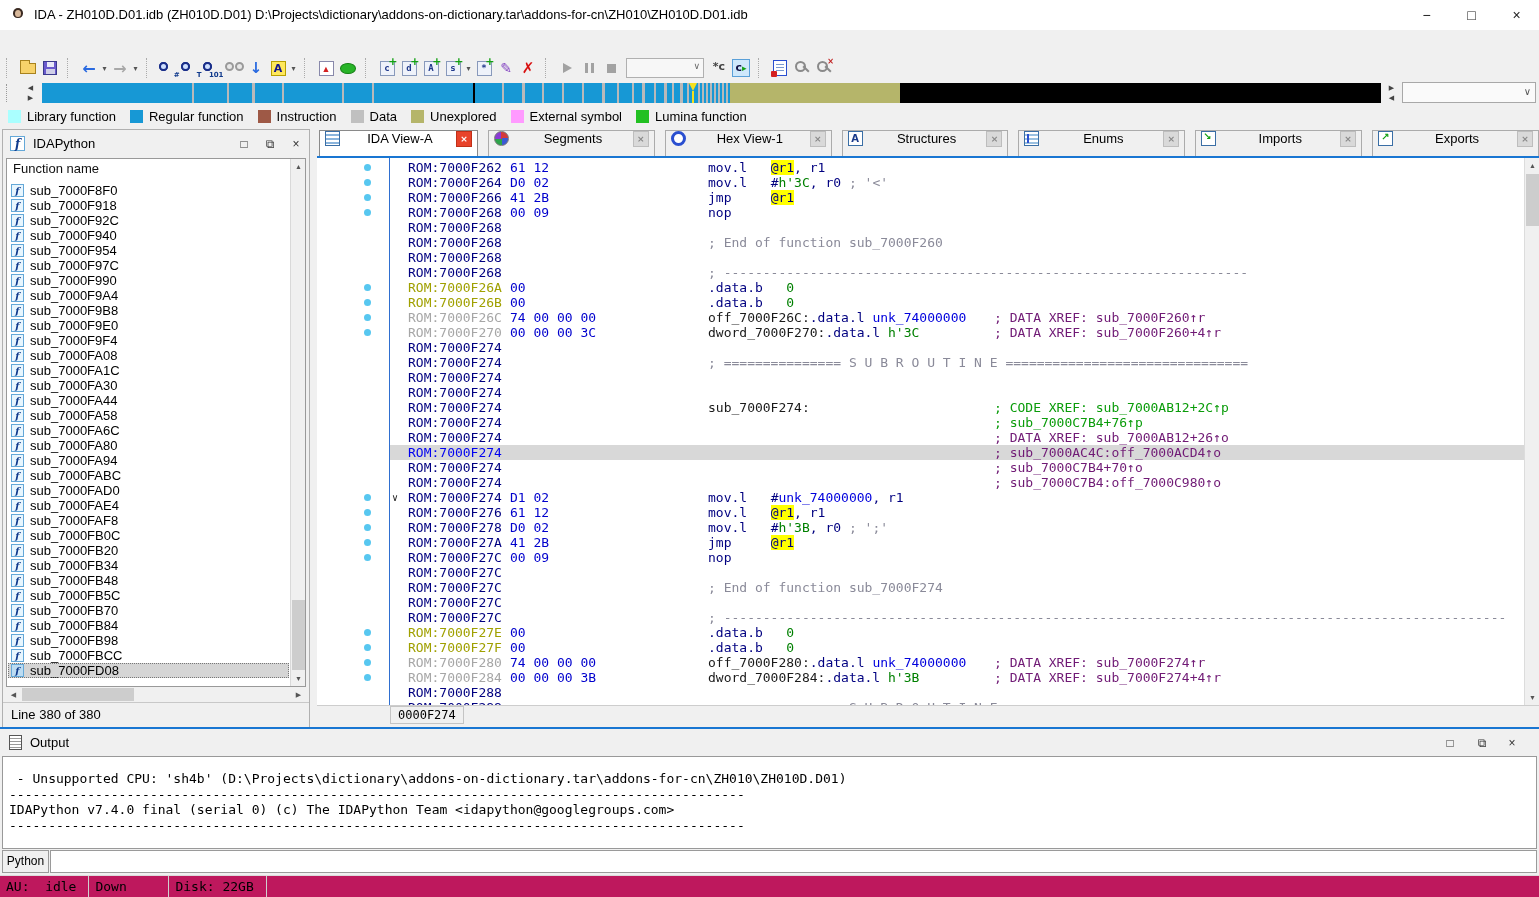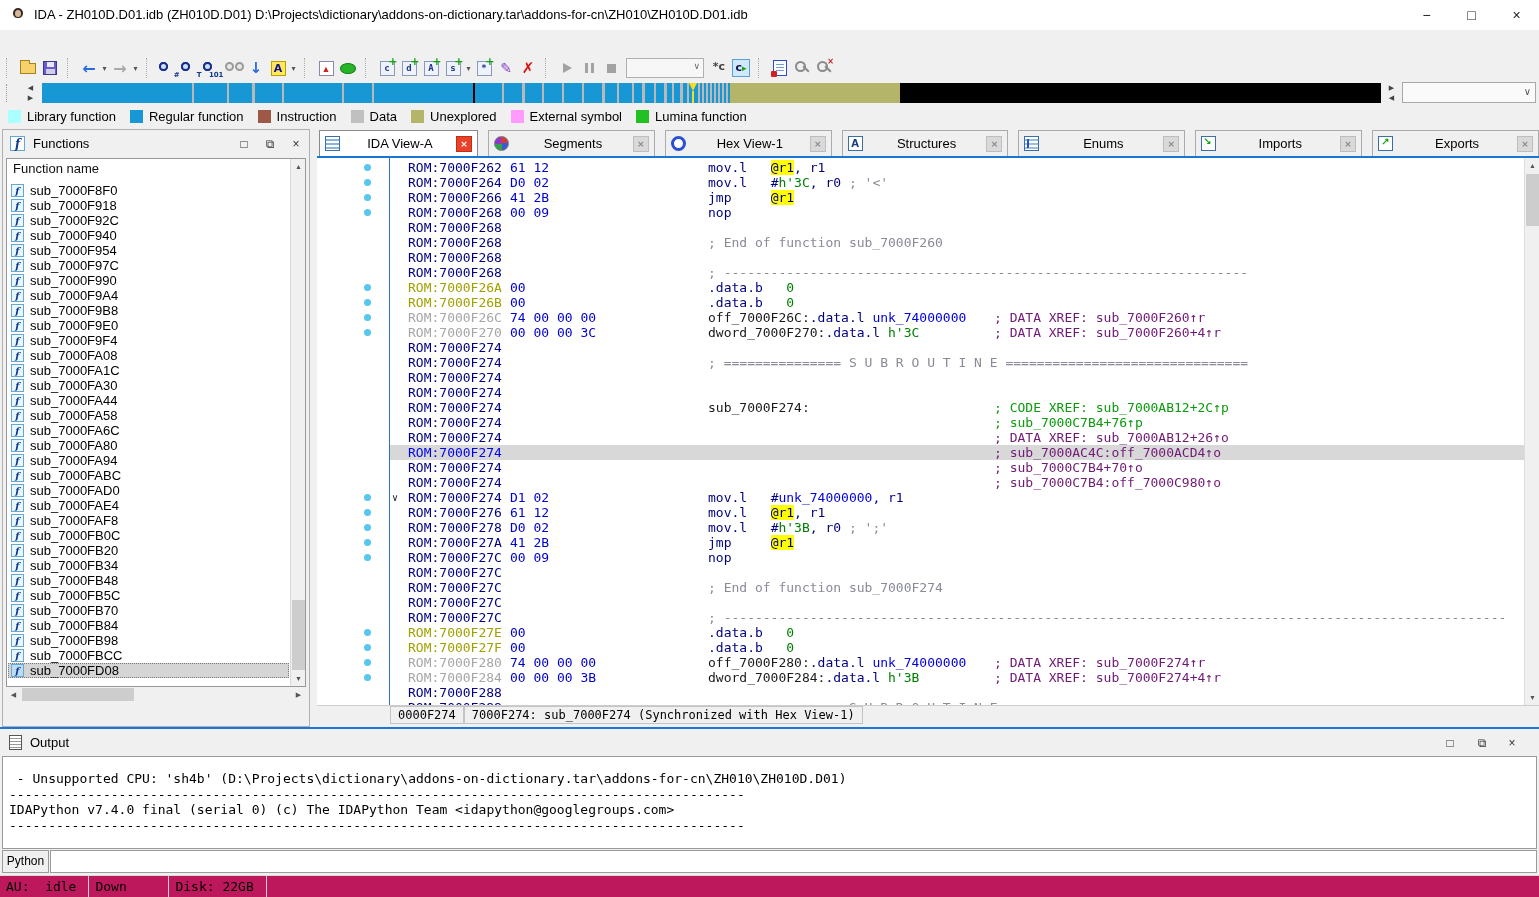--- a/index.html
+++ b/index.html
@@ -87,21 +87,21 @@
 .fname{font-size:13px}
 .vscroll{position:absolute;right:0;top:0;bottom:0;width:15px;background:#f0f0f0;border-left:1px solid #d9d9d9}
 .sarr{position:absolute;left:0;width:15px;height:15px;font-size:7px;line-height:15px;text-align:center;color:#555}
 .sthumb{position:absolute;left:1px;width:13px;background:#cdcdcd}
 #fp-hscroll{position:absolute;left:3px;top:557px;width:300px;height:15px;background:#f0f0f0}
 #fp-hthumb{position:absolute;left:16px;top:1px;width:112px;height:13px;background:#cdcdcd}
 .harr{position:absolute;top:0;width:15px;height:15px;font-size:7px;line-height:15px;text-align:center;color:#555}
 #fp-status{position:absolute;left:0;top:572px;width:100%;height:25px;background:#f0f0f0;border-top:1px solid #c8c8c8;line-height:24px;padding-left:8px;font-size:13px}
 
 #tabbar{position:absolute;left:317px;top:129px;width:1222px;height:27px;display:flex;align-items:flex-end;gap:10px;padding-left:2px}
-.tab{height:26px;border:1px solid #ababab;border-bottom:none;background:#f0f0f0;display:flex;align-items:center;padding:0 5px;width:170px}
+.tab{height:26px;border:1px solid #ababab;border-bottom:none;background:#f0f0f0;display:flex;align-items:flex-start;padding:0 5px;width:170px}
 .tab.active{background:#fff;border-color:#8a8a8a;width:162px}
 .tab .lbl{flex:1;text-align:center;font-size:13px;white-space:nowrap;overflow:hidden}
 .tclose{width:16px;height:16px;background:#d9d9d9;border:1px solid #bdbdbd;color:#888;font:bold 9px/14px "DejaVu Sans",sans-serif;text-align:center;flex:none}
 .tclose.red{background:#e8432a;border-color:#c03018;color:#fff}
 .ticon{width:15px;height:15px;margin-right:4px;position:relative;flex:none}
 .t-ida-view{border:1px solid #3a6ea5;background:repeating-linear-gradient(#fff 0 2px,#8ab4dc 2px 4px)}
 .t-segments{border-radius:50%;border:1px solid #777;background:conic-gradient(#d43a3a 0 90deg,#3a5ad4 0 180deg,#2da44a 0 270deg,#8a3ad4 0 360deg)}
 .t-hex-view{border:3px solid #2a4fd0;border-radius:50%;background:#fff}
 .t-structures{border:1px solid #3a6ea5;background:#fff;color:#1a3a8a;font:bold 10px/13px "DejaVu Sans",sans-serif;text-align:center}
 .t-structures::before{content:"A"}
@@ -324,21 +324,21 @@
       <span class="llabel">Unexplored</span>
       <span class="lchip" style="background: rgb(255, 154, 255);"></span>
       <span class="llabel">External symbol</span>
       <span class="lchip" style="background: rgb(34, 192, 34);"></span>
       <span class="llabel">Lumina function</span>
     </div>
 
   <div id="funcpanel">
     <div id="fp-title">
       <span id="fp-icon">f</span>
-      <span id="fp-label">Functions</span>
+      <span id="fp-label">IDAPython</span>
       <span class="pctl" style="right:52px">□</span>
       <span class="pctl" style="right:26px">⧉</span>
       <span class="pctl" style="right:0">×</span>
     </div>
     <div id="fp-list">
       <span id="fp-header">Function name</span>
       <div id="fp-rows">
           <div class="frow">
             <span class="fic">f</span>
             <span class="fname">sub_7000F8F0</span>
@@ -476,20 +476,21 @@
         <span class="sarr" style="top:0">▲</span>
         <span class="sthumb" style="bottom:16px;height:70px"></span>
         <span class="sarr" style="bottom:0">▼</span>
       </div>
     </div>
     <div id="fp-hscroll">
       <span class="harr" style="left:0">◀</span>
       <span id="fp-hthumb"></span>
       <span class="harr" style="right:0">▶</span>
     </div>
+    <div id="fp-status">Line 380 of 380</div>
   </div>
 
   <div id="tabbar">
       <div class="tab active">
         <span class="ticon t-ida-view"></span>
         <span class="lbl">IDA View-A</span>
         <span class="tclose red">×</span>
       </div>
       <div class="tab">
         <span class="ticon t-segments"></span>
@@ -528,21 +529,20 @@
     <div id="dvline"></div>
     <div id="dlines"><div class="dline"><span class="ddot"></span><span class="da ">ROM:7000F262</span><span class="db">61 12</span><span class="dins"><span class="sg-m">mov.l   </span><span class="sg-y">@r1</span><span class="sg-m">, r1</span></span></div><div class="dline"><span class="ddot"></span><span class="da ">ROM:7000F264</span><span class="db">D0 02</span><span class="dins"><span class="sg-m">mov.l   </span><span class="sg-m">#</span><span class="sg-g">h'3C</span><span class="sg-m">, r0 </span><span class="sg-c">; '&lt;'</span></span></div><div class="dline"><span class="ddot"></span><span class="da ">ROM:7000F266</span><span class="db">41 2B</span><span class="dins"><span class="sg-m">jmp     </span><span class="sg-y">@r1</span></span></div><div class="dline"><span class="ddot"></span><span class="da ">ROM:7000F268</span><span class="db">00 09</span><span class="dins"><span class="sg-m">nop</span></span></div><div class="dline"><span class="da ">ROM:7000F268</span></div><div class="dline"><span class="da ">ROM:7000F268</span><span class="dins"><span class="sg-c">; End of function sub_7000F260</span></span></div><div class="dline"><span class="da ">ROM:7000F268</span></div><div class="dline"><span class="da ">ROM:7000F268</span><span class="dins"><span class="sg-c">; -------------------------------------------------------------------</span></span></div><div class="dline"><span class="ddot"></span><span class="da o">ROM:7000F26A</span><span class="db">00</span><span class="dins"><span class="sg-m">.data.b   </span><span class="sg-g">0</span></span></div><div class="dline"><span class="ddot"></span><span class="da o">ROM:7000F26B</span><span class="db">00</span><span class="dins"><span class="sg-m">.data.b   </span><span class="sg-g">0</span></span></div><div class="dline"><span class="ddot"></span><span class="da gr">ROM:7000F26C</span><span class="db">74 00 00 00</span><span class="dins"><span class="sg-k">off_7000F26C:</span><span class="sg-m">.data.l </span><span class="sg-u">unk_74000000</span></span><span class="dcmt sg-d">; DATA XREF: sub_7000F260↑r</span></div><div class="dline"><span class="ddot"></span><span class="da gr">ROM:7000F270</span><span class="db">00 00 00 3C</span><span class="dins"><span class="sg-k">dword_7000F270:</span><span class="sg-m">.data.l </span><span class="sg-g">h'3C</span></span><span class="dcmt sg-d">; DATA XREF: sub_7000F260+4↑r</span></div><div class="dline"><span class="da ">ROM:7000F274</span></div><div class="dline"><span class="da ">ROM:7000F274</span><span class="dins"><span class="sg-c">; =============== S U B R O U T I N E ===============================</span></span></div><div class="dline"><span class="da ">ROM:7000F274</span></div><div class="dline"><span class="da ">ROM:7000F274</span></div><div class="dline"><span class="da ">ROM:7000F274</span><span class="dins"><span class="sg-k">sub_7000F274:</span></span><span class="dcmt sg-x">; CODE XREF: sub_7000AB12+2C↑p</span></div><div class="dline"><span class="da ">ROM:7000F274</span><span class="dcmt sg-x">; sub_7000C7B4+76↑p</span></div><div class="dline"><span class="da ">ROM:7000F274</span><span class="dcmt sg-d">; DATA XREF: sub_7000AB12+26↑o</span></div><div class="dline hl"><span class="da sel">ROM:7000F274</span><span class="dcmt sg-d">; sub_7000AC4C:off_7000ACD4↑o</span></div><div class="dline"><span class="da ">ROM:7000F274</span><span class="dcmt sg-d">; sub_7000C7B4+70↑o</span></div><div class="dline"><span class="da ">ROM:7000F274</span><span class="dcmt sg-d">; sub_7000C7B4:off_7000C980↑o</span></div><div class="dline"><span class="ddot"></span><span class="darr">∨</span><span class="da ">ROM:7000F274</span><span class="db">D1 02</span><span class="dins"><span class="sg-m">mov.l   </span><span class="sg-m">#</span><span class="sg-u">unk_74000000</span><span class="sg-m">, r1</span></span></div><div class="dline"><span class="ddot"></span><span class="da ">ROM:7000F276</span><span class="db">61 12</span><span class="dins"><span class="sg-m">mov.l   </span><span class="sg-y">@r1</span><span class="sg-m">, r1</span></span></div><div class="dline"><span class="ddot"></span><span class="da ">ROM:7000F278</span><span class="db">D0 02</span><span class="dins"><span class="sg-m">mov.l   </span><span class="sg-m">#</span><span class="sg-g">h'3B</span><span class="sg-m">, r0 </span><span class="sg-c">; ';'</span></span></div><div class="dline"><span class="ddot"></span><span class="da ">ROM:7000F27A</span><span class="db">41 2B</span><span class="dins"><span class="sg-m">jmp     </span><span class="sg-y">@r1</span></span></div><div class="dline"><span class="ddot"></span><span class="da ">ROM:7000F27C</span><span class="db">00 09</span><span class="dins"><span class="sg-m">nop</span></span></div><div class="dline"><span class="da ">ROM:7000F27C</span></div><div class="dline"><span class="da ">ROM:7000F27C</span><span class="dins"><span class="sg-c">; End of function sub_7000F274</span></span></div><div class="dline"><span class="da ">ROM:7000F27C</span></div><div class="dline"><span class="da ">ROM:7000F27C</span><span class="dins"><span class="sg-c">; ----------------------------------------------------------------------------------------------------</span></span></div><div class="dline"><span class="ddot"></span><span class="da o">ROM:7000F27E</span><span class="db">00</span><span class="dins"><span class="sg-m">.data.b   </span><span class="sg-g">0</span></span></div><div class="dline"><span class="ddot"></span><span class="da o">ROM:7000F27F</span><span class="db">00</span><span class="dins"><span class="sg-m">.data.b   </span><span class="sg-g">0</span></span></div><div class="dline"><span class="ddot"></span><span class="da gr">ROM:7000F280</span><span class="db">74 00 00 00</span><span class="dins"><span class="sg-k">off_7000F280:</span><span class="sg-m">.data.l </span><span class="sg-u">unk_74000000</span></span><span class="dcmt sg-d">; DATA XREF: sub_7000F274↑r</span></div><div class="dline"><span class="ddot"></span><span class="da gr">ROM:7000F284</span><span class="db">00 00 00 3B</span><span class="dins"><span class="sg-k">dword_7000F284:</span><span class="sg-m">.data.l </span><span class="sg-g">h'3B</span></span><span class="dcmt sg-d">; DATA XREF: sub_7000F274+4↑r</span></div><div class="dline"><span class="da ">ROM:7000F288</span></div><div class="dline"><span class="da ">ROM:7000F288</span><span class="dins"><span class="sg-c">; =============== S U B R O U T I N E ===============================</span></span></div></div>
   </div>
   <div id="dvscroll">
     <span class="sarr" style="top:0">▲</span>
     <span class="sthumb" style="top:16px;height:52px"></span>
     <span class="sarr" style="bottom:0">▼</span>
   </div>
   <div id="dstatus">
     <span class="cell">0000F274</span>
-    <span class="cell">7000F274: sub_7000F274 (Synchronized with Hex View-1)</span>
   </div>
 
   <div id="splitter"></div>
   <div id="outputpanel">
     <div id="out-title">
       <span id="out-icon"></span>
       <span id="out-label">Output</span>
       <span class="pctl" style="right:76px">□</span>
       <span class="pctl" style="right:44px">⧉</span>
       <span class="pctl" style="right:14px">×</span>

